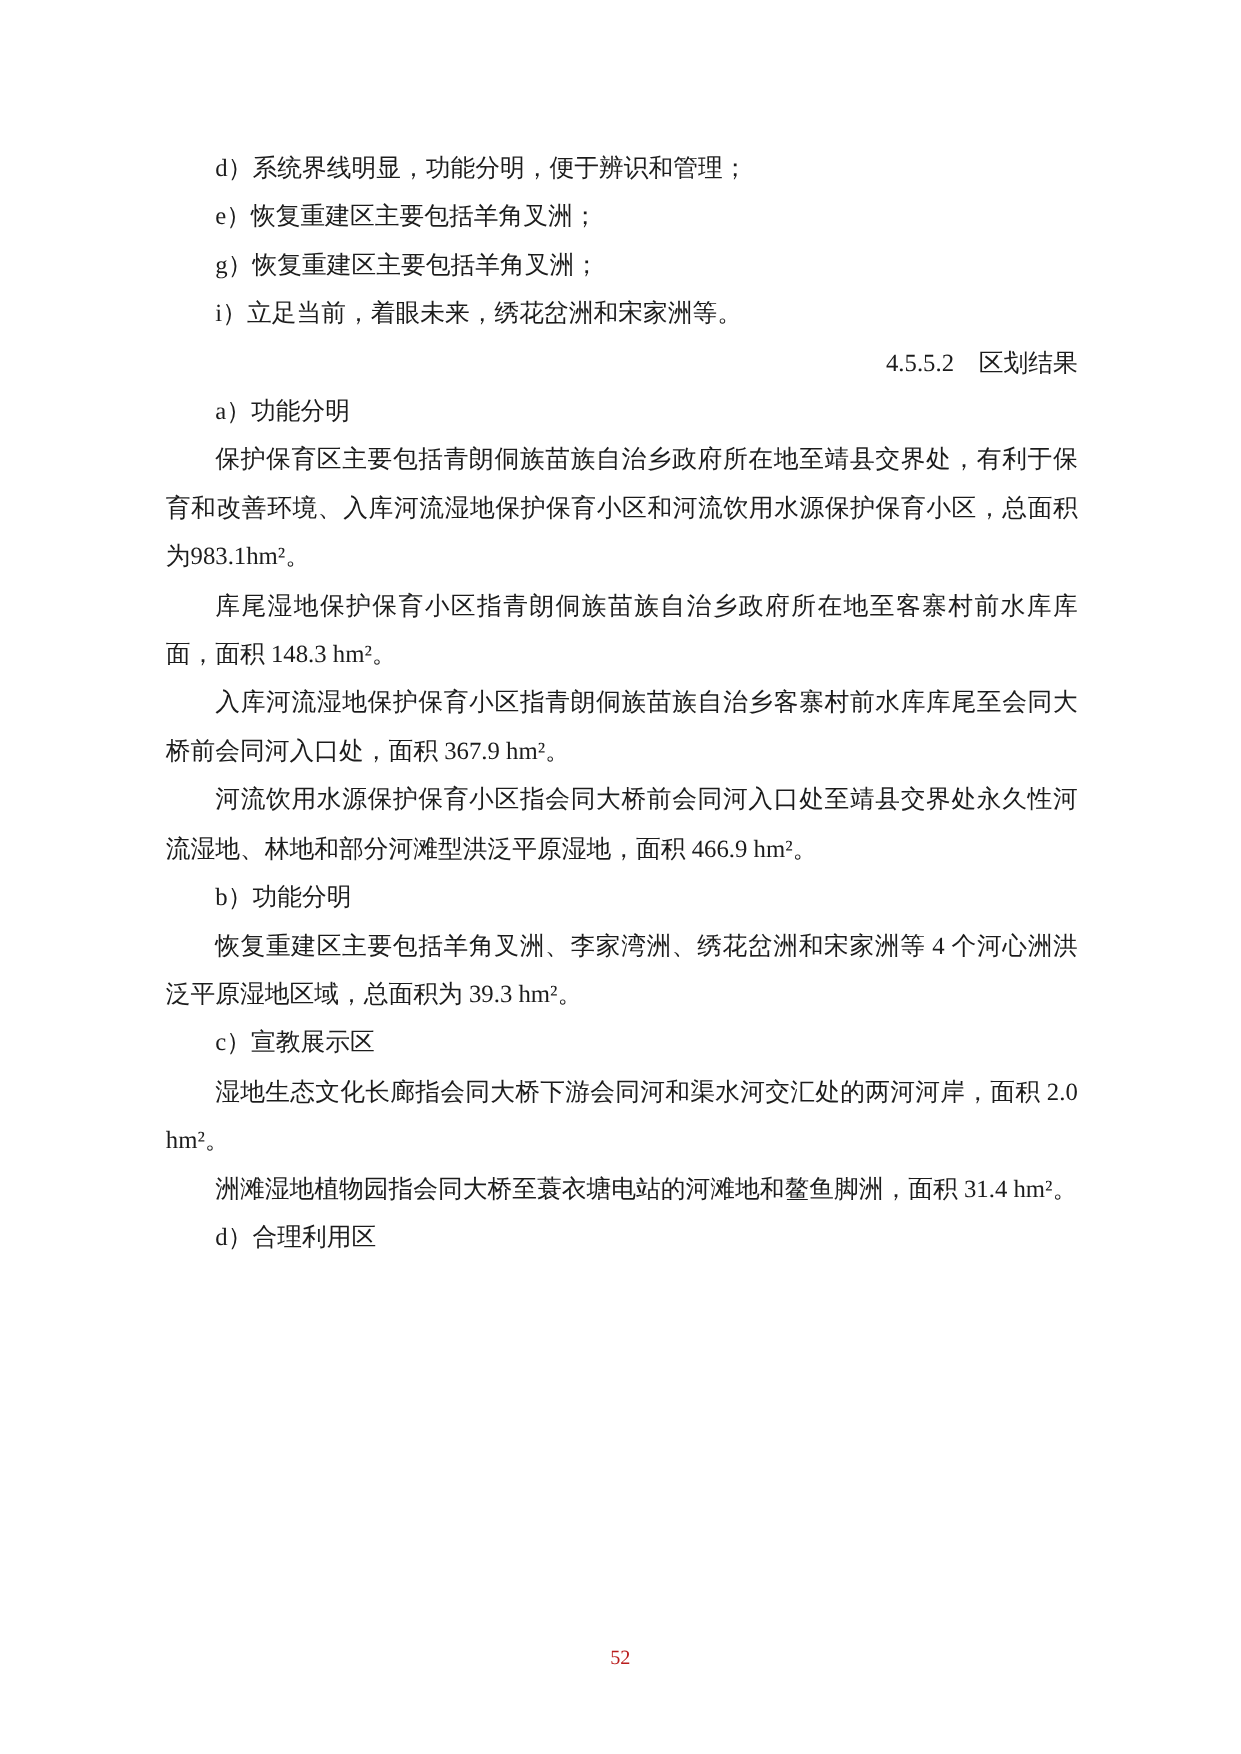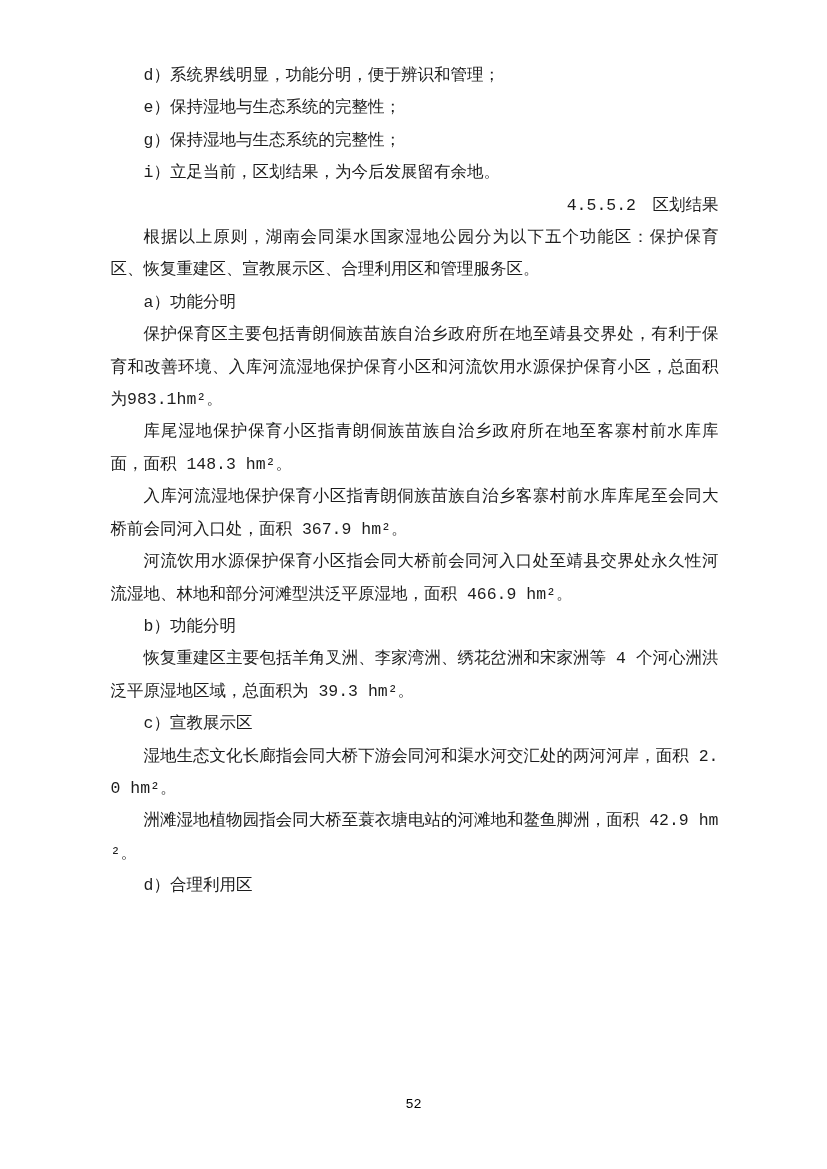--- a/index.html
+++ b/index.html
@@ -7,22 +7,22 @@
     padding: 0;
     background: #ffffff;
   }
   .page {
     position: relative;
     width: 826px;
     height: 1169px;
     margin: 0 auto;
     background: #ffffff;
     box-sizing: border-box;
-    padding: 60px 108px 0 110px;
-    font-family: Liberation Mono, monospace;
+    padding: 96px 108px 0 110px;
+    font-family: Liberation Serif, serif;
     font-size: 16.5px;
     line-height: 32.4px;
     color: #1c1c1c;
     overflow: hidden;
   }
   p.para {
     margin: 0;
     text-align: justify;
     text-indent: 2em;
     word-break: break-all;
@@ -34,39 +34,38 @@
     word-break: break-all;
   }
   .footer {
     position: absolute;
     bottom: 58px;
     left: 0;
     width: 100%;
     text-align: center;
     font-size: 13.5px;
     line-height: 1;
-    color: #000000;
+    color: #b91c1c;
   }
 </style>
 </head>
 <body>
 
 <div class="page">
   <p class="para">d）系统界线明显，功能分明，便于辨识和管理；</p>
-  <p class="para">e）保持湿地与生态系统的完整性；</p>
-  <p class="para">g）保持湿地与生态系统的完整性；</p>
-  <p class="para">i）立足当前，区划结果，为今后发展留有余地。</p>
+  <p class="para">e）恢复重建区主要包括羊角叉洲；</p>
+  <p class="para">g）恢复重建区主要包括羊角叉洲；</p>
+  <p class="para">i）立足当前，着眼未来，绣花岔洲和宋家洲等。</p>
   <p class="heading">4.5.5.2　区划结果</p>
-  <p class="para">根据以上原则，湖南会同渠水国家湿地公园分为以下五个功能区：保护保育区、恢复重建区、宣教展示区、合理利用区和管理服务区。</p>
   <p class="para">a）功能分明</p>
   <p class="para">保护保育区主要包括青朗侗族苗族自治乡政府所在地至靖县交界处，有利于保育和改善环境、入库河流湿地保护保育小区和河流饮用水源保护保育小区，总面积为983.1hm²。</p>
   <p class="para">库尾湿地保护保育小区指青朗侗族苗族自治乡政府所在地至客寨村前水库库面，面积 148.3 hm²。</p>
   <p class="para">入库河流湿地保护保育小区指青朗侗族苗族自治乡客寨村前水库库尾至会同大桥前会同河入口处，面积 367.9 hm²。</p>
   <p class="para">河流饮用水源保护保育小区指会同大桥前会同河入口处至靖县交界处永久性河流湿地、林地和部分河滩型洪泛平原湿地，面积 466.9 hm²。</p>
   <p class="para">b）功能分明</p>
   <p class="para">恢复重建区主要包括羊角叉洲、李家湾洲、绣花岔洲和宋家洲等 4 个河心洲洪泛平原湿地区域，总面积为 39.3 hm²。</p>
   <p class="para">c）宣教展示区</p>
   <p class="para">湿地生态文化长廊指会同大桥下游会同河和渠水河交汇处的两河河岸，面积 2.0 hm²。</p>
-  <p class="para">洲滩湿地植物园指会同大桥至蓑衣塘电站的河滩地和鳌鱼脚洲，面积 42.9 hm²。</p>
+  <p class="para">洲滩湿地植物园指会同大桥至蓑衣塘电站的河滩地和鳌鱼脚洲，面积 31.4 hm²。</p>
   <p class="para">d）合理利用区</p>
 
   <div class="footer">52</div>
 </div>
 
 </body></html>

